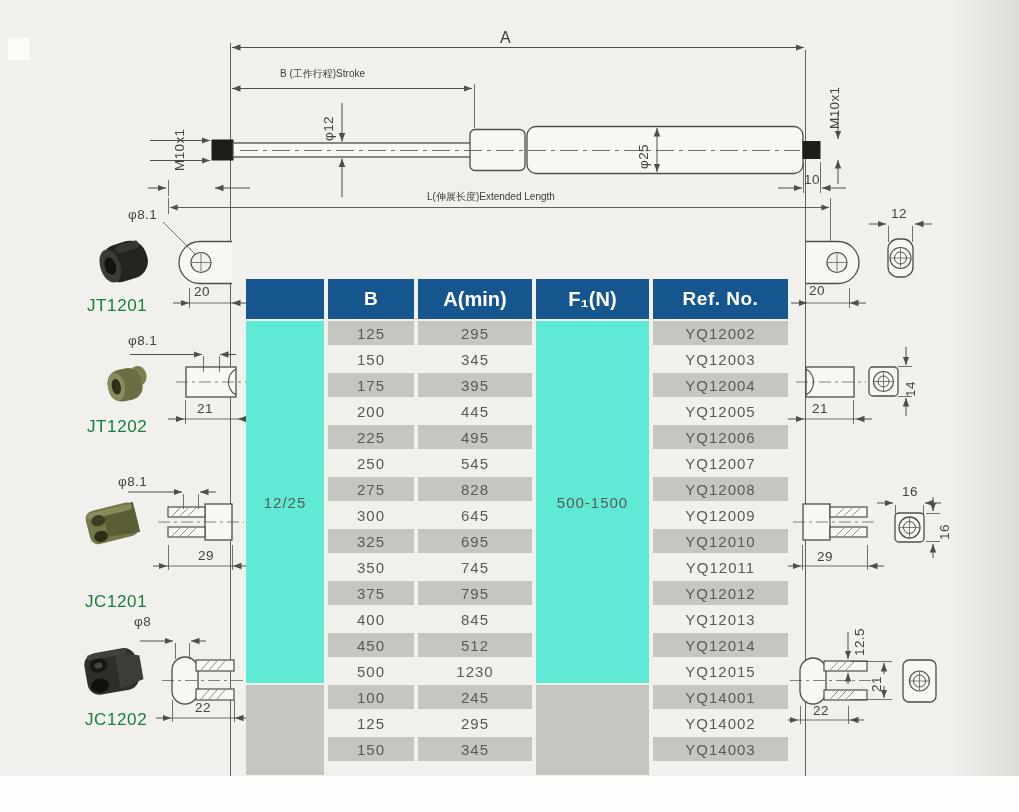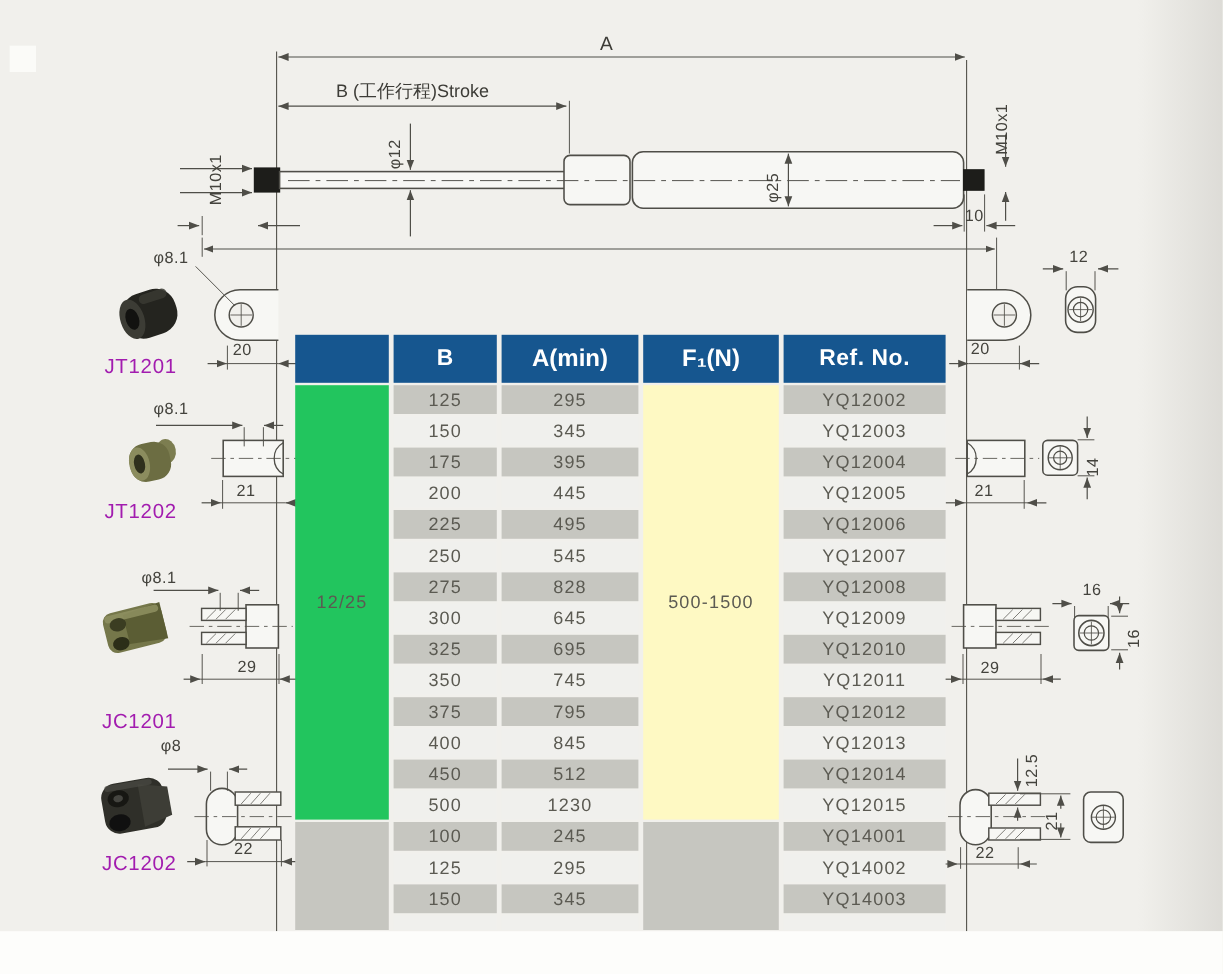--- a/index.html
+++ b/index.html
@@ -1,34 +1,34 @@
 <!DOCTYPE html>
 <html><head>
 <meta charset="utf-8">
 <style>
   html,body{margin:0;padding:0;}
   #stage{position:relative;width:1019px;height:812px;background:#f1f0ec;overflow:hidden;
          font-family:"Liberation Sans","DejaVu Sans",sans-serif;}
   #stage .abs{position:absolute;}
   svg.layer{position:absolute;left:0;top:0;}
   .dim-label{position:absolute;font-size:13.5px;color:#44433d;letter-spacing:.4px;white-space:nowrap;}
-  .big-label{position:absolute;font-size:15px;color:#3d3c37;white-space:nowrap;}
-  .part-label{position:absolute;font-size:17px;color:#a21caf;letter-spacing:.6px;white-space:nowrap;}
+  .big-label{position:absolute;font-size:10px;color:#3d3c37;white-space:nowrap;}
+  .part-label{position:absolute;font-size:17px;color:#15803d;letter-spacing:.6px;white-space:nowrap;}
   .rot{transform:rotate(-90deg);transform-origin:0 0;}
   
   .table-clip{position:absolute;left:242px;top:277px;width:556px;height:498px;overflow:hidden;}
   table.spec{border-collapse:separate;border-spacing:4px 2.4px;table-layout:fixed;width:550px;}
   table.spec th,table.spec td{text-align:center;vertical-align:middle;padding:0;overflow:hidden;}
   table.spec th{height:40px;background:#16568f;color:#ffffff;font-weight:bold;font-size:20px;}
   table.spec th.wide{font-size:19px;letter-spacing:.5px;}
   table.spec td{height:24px;font-size:15px;color:#5b5a52;letter-spacing:1px;}
   td.dk{background:#c6c6c0;}
   td.lt{background:#f0f0ed;}
-  td.size1{background:#22c55e;font-size:15.5px;}
-  td.force1{background:#fef9c3;font-size:15.5px;}
+  td.size1{background:#5eead4;font-size:15.5px;}
+  td.force1{background:#5eead4;font-size:15.5px;}
   td.size2,td.force2{background:#c6c6c0;}
   .scan-spot{position:absolute;left:8px;top:38px;width:22px;height:22px;background:#fbfbf8;}
   .edge-shade{position:absolute;left:948px;top:0;width:71px;height:776px;
               background:linear-gradient(to right,rgba(160,158,150,0),rgba(150,148,140,.22));}
   .bottom-strip{position:absolute;left:0;top:776px;width:1019px;height:36px;background:#fdfdfb;}
 </style>
 </head>
 <body>
 
 <div id="stage">
@@ -292,20 +292,21 @@
     </g>
   </svg>
 
   <div class="big-label" style="left:500px;top:29px;font-size:16px">A</div>
   <div class="big-label" style="left:280px;top:67px">B (工作行程)Stroke</div>
   <div class="dim-label rot" style="left:321px;top:141px">φ12</div>
   <div class="dim-label rot" style="left:636px;top:169px">φ25</div>
   <div class="dim-label rot" style="left:172px;top:171px">M10x1</div>
   <div class="dim-label rot" style="left:827px;top:129px">M10x1</div>
   <div class="dim-label" style="left:804px;top:172px">10</div>
+  <div class="big-label" style="left:427px;top:190px">L(伸展长度)Extended Length</div>
 
   <div class="dim-label" style="left:128px;top:207px">φ8.1</div>
   <div class="dim-label" style="left:194px;top:284px">20</div>
   <div class="part-label" style="left:87px;top:296px">JT1201</div>
 
   <div class="dim-label" style="left:128px;top:333px">φ8.1</div>
   <div class="dim-label" style="left:197px;top:401px">21</div>
   <div class="part-label" style="left:87px;top:417px">JT1202</div>
 
   <div class="dim-label" style="left:118px;top:474px">φ8.1</div>

